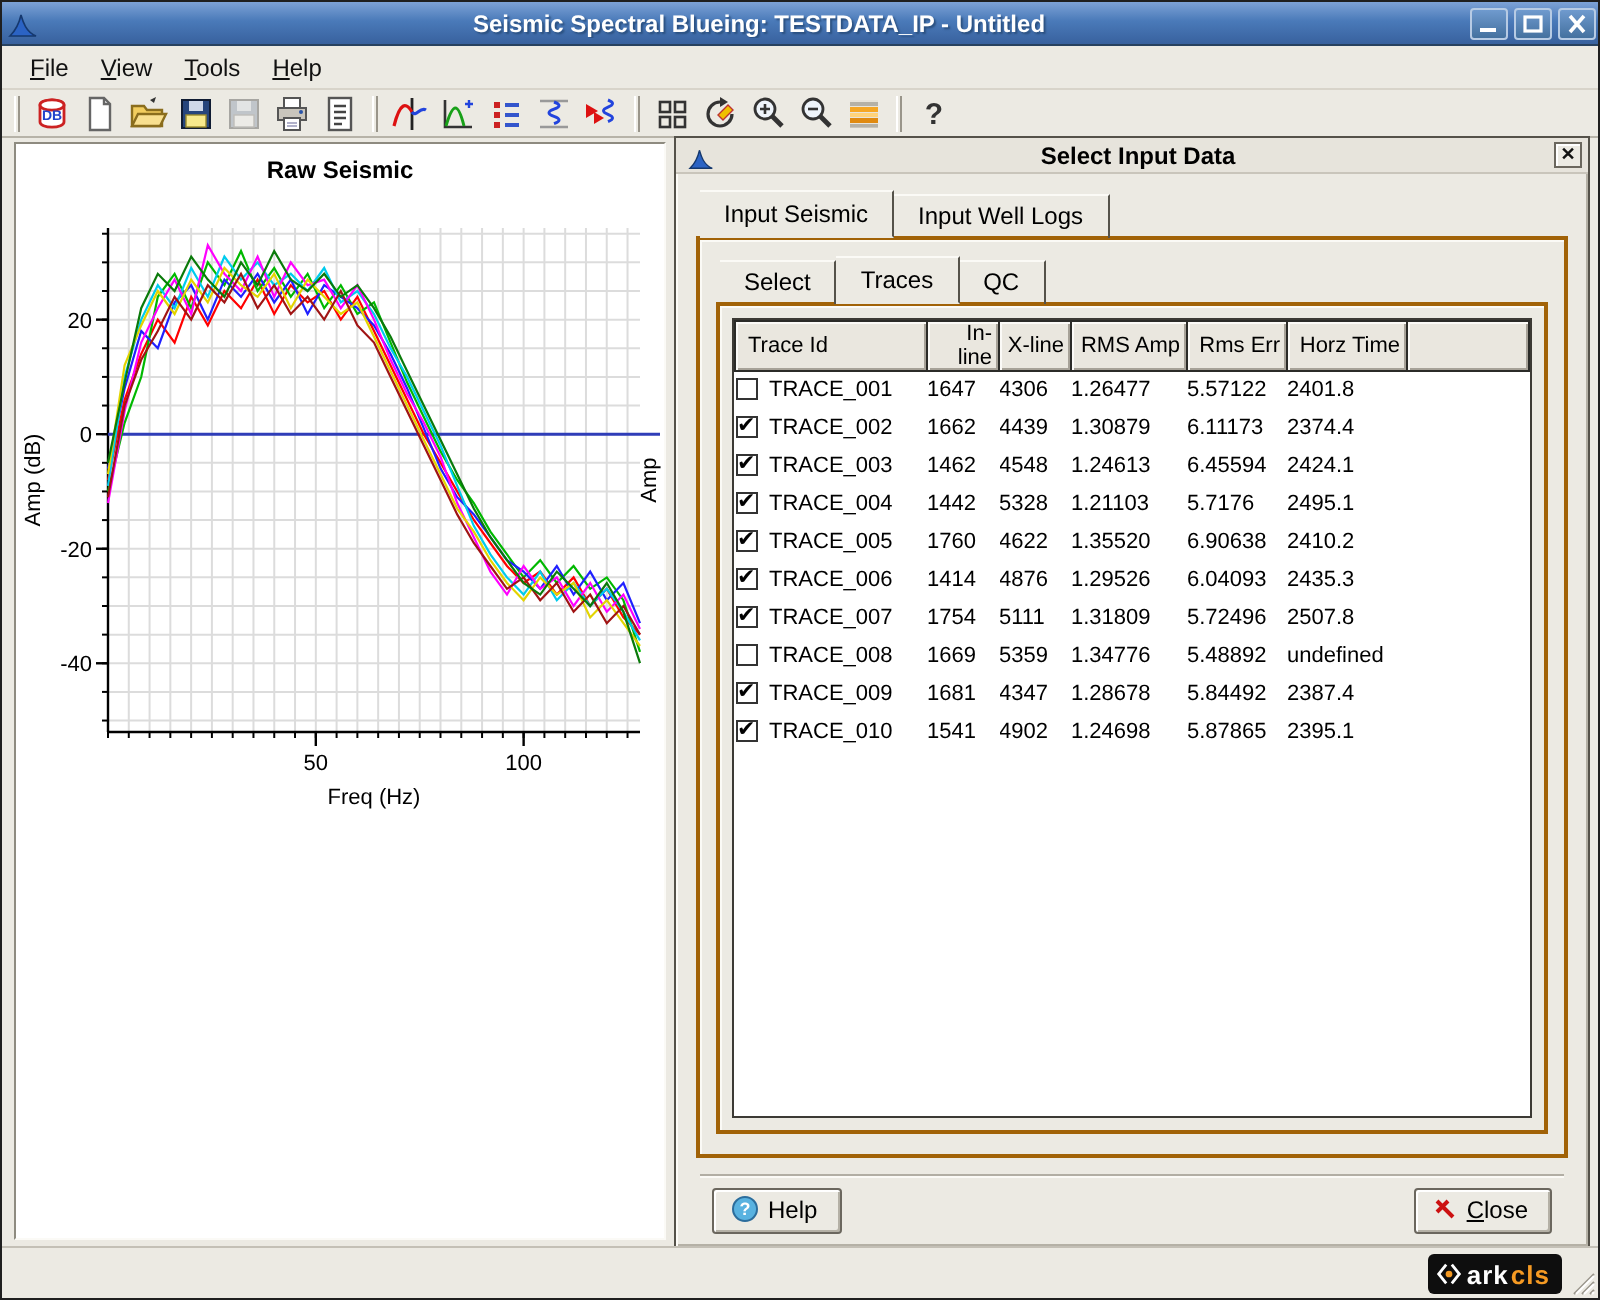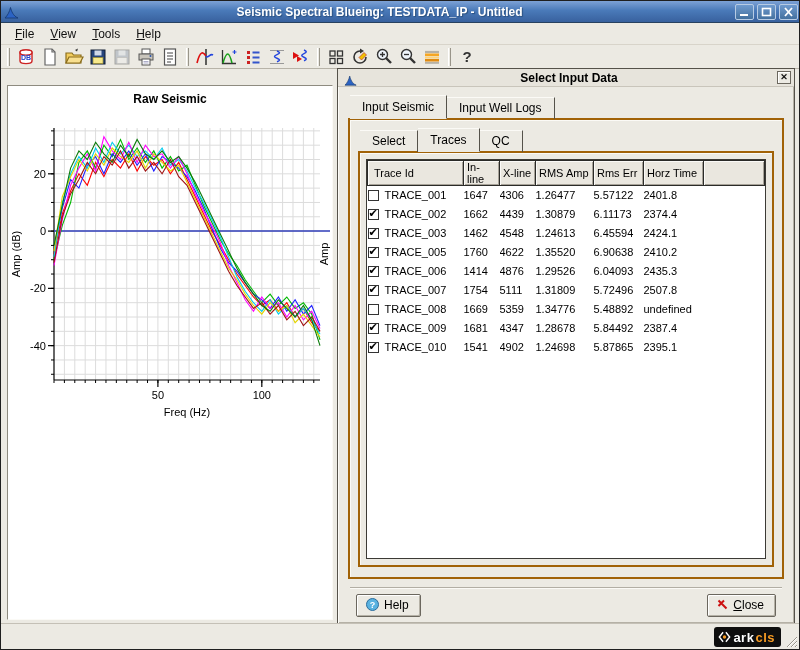--- a/index.html
+++ b/index.html
@@ -20,41 +20,41 @@
 
   
   .toolbar{height:24px;display:flex;align-items:center;padding:0 2px;background:#eceae3;border-bottom:1px solid #b7b3a8;}
   .tsep{width:3px;height:18px;border-left:1px solid #fff;border-right:1px solid #99958a;margin:0 4px;}
   .tbtn{width:24px;height:22px;display:flex;align-items:center;justify-content:center;}
 
   
   .client{flex:1;position:relative;background:#eceae3;}
 
   
-  .chart-panel{position:absolute;left:6px;top:16px;width:326px;bottom:3px;background:#fff;border:1px solid #8e8b80;border-right-color:#fbfaf6;border-bottom-color:#fbfaf6;}
+  .chart-panel{position:absolute;left:6px;top:2px;width:326px;bottom:3px;background:#fff;border:1px solid #8e8b80;border-right-color:#fbfaf6;border-bottom-color:#fbfaf6;}
   .chart-title{text-align:center;font-weight:bold;font-size:12px;padding-top:6px;color:#000;}
   #chart-svg{display:block;margin-top:2px;}
 
   
   .dialog{position:absolute;left:336px;top:-1px;width:458px;height:556px;background:#eceae3;border:1px solid #55524a;box-shadow:inset 1px 1px 0 #fdfcf8,inset -1px -1px 0 #b5b1a6;display:flex;flex-direction:column;}
   .dlg-titlebar{height:18px;background:#e7e4dc;border-bottom:1px solid #c9c5bb;display:flex;align-items:center;padding:0 3px;}
   .dlg-titlebar .app-icon{width:14px;height:12px;margin:0 3px;}
   .dlg-title{flex:1;text-align:center;font-weight:bold;font-size:12px;color:#000;}
   .dlg-close{width:14px;height:13px;background:#eceae3;border:1px solid #6b675e;box-shadow:inset 1px 1px 0 #fff;display:flex;align-items:center;justify-content:center;font-size:9px;font-weight:bold;color:#111;line-height:1;}
   .dlg-body{flex:1;display:flex;flex-direction:column;padding:8px 10px 0 10px;min-height:0;}
   .tabrow{display:flex;align-items:flex-end;padding-left:2px;position:relative;z-index:2;margin-bottom:-1px;}
   .tab{padding:4px 12px 4px 12px;font-size:12px;color:#000;border-right:1px solid #55524a;border-top:1px solid #fbfaf6;white-space:nowrap;}
   .tab.active{background:#eceae3;border-bottom:1px solid #eceae3;}
   .tab.inactive{padding-top:3px;}
   .frame{border:2px solid #a16207;background:#eceae3;box-shadow:inset 1px 1px 0 #fbfaf6;}
   .frame1{flex:1;display:flex;flex-direction:column;padding:8px 8px 10px 8px;min-height:0;}
   .frame2{flex:1;padding:6px;min-height:0;}
   .listview{height:100%;background:#fff;border:1px solid #3c3a35;overflow:hidden;}
   table.traces{width:100%;border-collapse:collapse;font-size:11px;table-layout:fixed;}
-  table.traces th{height:21px;background:#eae7df;border:1px solid #2b2b28;box-shadow:inset 1px 1px 0 #fbfaf7,inset -1px -1px 0 #a7a298;font-weight:normal;font-size:11px;text-align:left;padding:0 3px;overflow:hidden;}
+  table.traces th{height:21px;background:#eae7df;border:1px solid #2b2b28;box-shadow:inset 1px 1px 0 #fbfaf7,inset -1px -1px 0 #a7a298;font-weight:normal;font-size:11px;text-align:right;padding:0 3px;overflow:hidden;}
   table.traces th.first{text-align:left;padding-left:6px;}
   table.traces td{height:19px;padding:0;white-space:nowrap;overflow:hidden;}
   td.cell-id{padding-left:5px;}
   td.num{text-align:left;padding-right:6px;}
   .cb{display:inline-block;width:11px;height:11px;background:#fff;border:1px solid #333;vertical-align:-2px;margin-right:6px;position:relative;}
   .cb.checked::after{content:"\2714";position:absolute;left:0px;top:-3px;font-size:11px;color:#000;}
   .dlg-sep{height:2px;margin:8px 2px 0 2px;border-top:1px solid #b2aea4;border-bottom:1px solid #fbfaf6;}
   .dlg-buttons{height:34px;display:flex;align-items:center;justify-content:space-between;padding:4px 8px 6px 8px;}
   .btn{display:inline-flex;align-items:center;gap:5px;padding:3px 11px 4px 9px;background:#eceae3;border:1px solid #6b675e;border-radius:2px;box-shadow:inset 1px 1px 0 #fff,inset -1px -1px 0 #b5b1a6;font-size:12px;color:#000;}
   .btn u{text-decoration:underline;}
@@ -428,20 +428,29 @@
                     <tr>
                       <td class="cell-id"><span class="cb checked"></span><span>TRACE_003</span></td>
                       <td class="num">1462</td>
                       <td class="num">4548</td>
                       <td class="num">1.24613</td>
                       <td class="num">6.45594</td>
                       <td class="num">2424.1</td>
                       <td></td>
                     </tr>
                     <tr>
+                      <td class="cell-id"><span class="cb checked"></span><span>TRACE_004</span></td>
+                      <td class="num">1442</td>
+                      <td class="num">5328</td>
+                      <td class="num">1.21103</td>
+                      <td class="num">5.7176</td>
+                      <td class="num">2495.1</td>
+                      <td></td>
+                    </tr>
+                    <tr>
                       <td class="cell-id"><span class="cb checked"></span><span>TRACE_005</span></td>
                       <td class="num">1760</td>
                       <td class="num">4622</td>
                       <td class="num">1.35520</td>
                       <td class="num">6.90638</td>
                       <td class="num">2410.2</td>
                       <td></td>
                     </tr>
                     <tr>
                       <td class="cell-id"><span class="cb checked"></span><span>TRACE_006</span></td>

